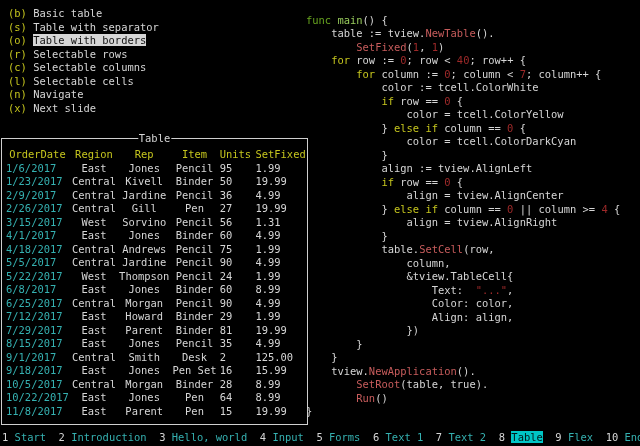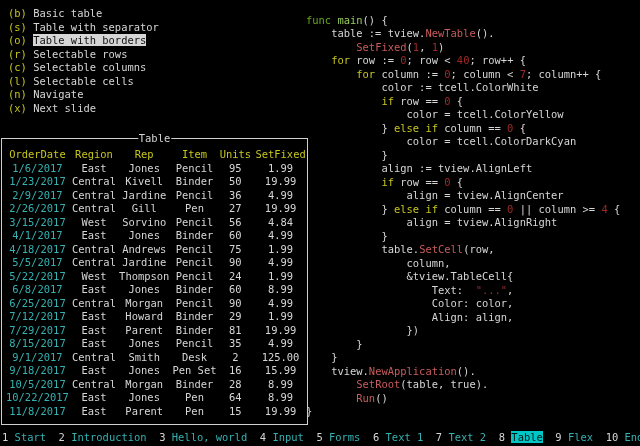--- a/index.html
+++ b/index.html
@@ -17,21 +17,21 @@
   
   #tablebox{position:absolute;left:1px;top:138px;width:305px;height:285px;
     border:1px solid var(--border);}
   #tabletitle{position:absolute;top:-7px;left:50%;transform:translateX(-50%);
     background:var(--bg,#000);color:var(--fg);padding:0 1px;white-space:pre}
   #tablerows{position:absolute;left:0;top:0;right:0;bottom:0;padding:9px 0 0 4px;overflow:hidden}
   .trow{display:flex;height:13.5px;white-space:pre}
   .tc{display:inline-block;overflow:hidden}
   .tc0{width:10ch}.tc1{width:8ch}.tc2{width:8ch}.tc3{width:8ch}.tc4{width:5ch}
   .tc5{width:8ch;margin-left:0.7ch}
-  .al-left{text-align:center}.al-right{text-align:center}
+  .al-left{text-align:center}.al-right{text-align:left}
   .th{color:var(--yellow);text-align:center}
   .c-date{color:var(--cyan)}
   .c-plain{color:var(--fg)}
   
   #code{position:absolute;left:306px;top:13.5px;white-space:pre}
   .cl{height:13.5px}
   .p{color:var(--fg)} .y{color:var(--yellow)} .g{color:var(--green)}
   .G{color:var(--green_bright)} .r{color:var(--red)} .R{color:var(--dark_red)}
   
   #statusbar{position:absolute;left:2px;top:431px;white-space:pre}
@@ -46,21 +46,21 @@
   <div id="menu"><div class="mline"><span class="mkey">(b)</span> <span class="mlabel">Basic table</span></div><div class="mline"><span class="mkey">(s)</span> <span class="mlabel">Table with separator</span></div><div class="mline"><span class="mkey">(o)</span> <span class="mlabel sel">Table with borders</span></div><div class="mline"><span class="mkey">(r)</span> <span class="mlabel">Selectable rows</span></div><div class="mline"><span class="mkey">(c)</span> <span class="mlabel">Selectable columns</span></div><div class="mline"><span class="mkey">(l)</span> <span class="mlabel">Selectable cells</span></div><div class="mline"><span class="mkey">(n)</span> <span class="mlabel">Navigate</span></div><div class="mline"><span class="mkey">(x)</span> <span class="mlabel">Next slide</span></div></div>
 
   <div id="tablebox">
     <span id="tabletitle">Table</span>
     <div id="tablerows">
         <div class="trow"><span class="tc tc0 th">OrderDate</span><span class="tc tc1 th">Region</span><span class="tc tc2 th">Rep</span><span class="tc tc3 th">Item</span><span class="tc tc4 th">Units</span><span class="tc tc5 th">SetFixed</span></div>
         <div class="trow"><span class="tc tc0 al-right c-date">1/6/2017</span><span class="tc tc1 al-left c-plain">East</span><span class="tc tc2 al-left c-plain">Jones</span><span class="tc tc3 al-left c-plain">Pencil</span><span class="tc tc4 al-right c-plain">95</span><span class="tc tc5 al-right c-plain">1.99</span></div>
         <div class="trow"><span class="tc tc0 al-right c-date">1/23/2017</span><span class="tc tc1 al-left c-plain">Central</span><span class="tc tc2 al-left c-plain">Kivell</span><span class="tc tc3 al-left c-plain">Binder</span><span class="tc tc4 al-right c-plain">50</span><span class="tc tc5 al-right c-plain">19.99</span></div>
         <div class="trow"><span class="tc tc0 al-right c-date">2/9/2017</span><span class="tc tc1 al-left c-plain">Central</span><span class="tc tc2 al-left c-plain">Jardine</span><span class="tc tc3 al-left c-plain">Pencil</span><span class="tc tc4 al-right c-plain">36</span><span class="tc tc5 al-right c-plain">4.99</span></div>
         <div class="trow"><span class="tc tc0 al-right c-date">2/26/2017</span><span class="tc tc1 al-left c-plain">Central</span><span class="tc tc2 al-left c-plain">Gill</span><span class="tc tc3 al-left c-plain">Pen</span><span class="tc tc4 al-right c-plain">27</span><span class="tc tc5 al-right c-plain">19.99</span></div>
-        <div class="trow"><span class="tc tc0 al-right c-date">3/15/2017</span><span class="tc tc1 al-left c-plain">West</span><span class="tc tc2 al-left c-plain">Sorvino</span><span class="tc tc3 al-left c-plain">Pencil</span><span class="tc tc4 al-right c-plain">56</span><span class="tc tc5 al-right c-plain">4.84</span></div>
+        <div class="trow"><span class="tc tc0 al-right c-date">3/15/2017</span><span class="tc tc1 al-left c-plain">West</span><span class="tc tc2 al-left c-plain">Sorvino</span><span class="tc tc3 al-left c-plain">Pencil</span><span class="tc tc4 al-right c-plain">56</span><span class="tc tc5 al-right c-plain">1.31</span></div>
         <div class="trow"><span class="tc tc0 al-right c-date">4/1/2017</span><span class="tc tc1 al-left c-plain">East</span><span class="tc tc2 al-left c-plain">Jones</span><span class="tc tc3 al-left c-plain">Binder</span><span class="tc tc4 al-right c-plain">60</span><span class="tc tc5 al-right c-plain">4.99</span></div>
         <div class="trow"><span class="tc tc0 al-right c-date">4/18/2017</span><span class="tc tc1 al-left c-plain">Central</span><span class="tc tc2 al-left c-plain">Andrews</span><span class="tc tc3 al-left c-plain">Pencil</span><span class="tc tc4 al-right c-plain">75</span><span class="tc tc5 al-right c-plain">1.99</span></div>
         <div class="trow"><span class="tc tc0 al-right c-date">5/5/2017</span><span class="tc tc1 al-left c-plain">Central</span><span class="tc tc2 al-left c-plain">Jardine</span><span class="tc tc3 al-left c-plain">Pencil</span><span class="tc tc4 al-right c-plain">90</span><span class="tc tc5 al-right c-plain">4.99</span></div>
         <div class="trow"><span class="tc tc0 al-right c-date">5/22/2017</span><span class="tc tc1 al-left c-plain">West</span><span class="tc tc2 al-left c-plain">Thompson</span><span class="tc tc3 al-left c-plain">Pencil</span><span class="tc tc4 al-right c-plain">24</span><span class="tc tc5 al-right c-plain">1.99</span></div>
         <div class="trow"><span class="tc tc0 al-right c-date">6/8/2017</span><span class="tc tc1 al-left c-plain">East</span><span class="tc tc2 al-left c-plain">Jones</span><span class="tc tc3 al-left c-plain">Binder</span><span class="tc tc4 al-right c-plain">60</span><span class="tc tc5 al-right c-plain">8.99</span></div>
         <div class="trow"><span class="tc tc0 al-right c-date">6/25/2017</span><span class="tc tc1 al-left c-plain">Central</span><span class="tc tc2 al-left c-plain">Morgan</span><span class="tc tc3 al-left c-plain">Pencil</span><span class="tc tc4 al-right c-plain">90</span><span class="tc tc5 al-right c-plain">4.99</span></div>
         <div class="trow"><span class="tc tc0 al-right c-date">7/12/2017</span><span class="tc tc1 al-left c-plain">East</span><span class="tc tc2 al-left c-plain">Howard</span><span class="tc tc3 al-left c-plain">Binder</span><span class="tc tc4 al-right c-plain">29</span><span class="tc tc5 al-right c-plain">1.99</span></div>
         <div class="trow"><span class="tc tc0 al-right c-date">7/29/2017</span><span class="tc tc1 al-left c-plain">East</span><span class="tc tc2 al-left c-plain">Parent</span><span class="tc tc3 al-left c-plain">Binder</span><span class="tc tc4 al-right c-plain">81</span><span class="tc tc5 al-right c-plain">19.99</span></div>
         <div class="trow"><span class="tc tc0 al-right c-date">8/15/2017</span><span class="tc tc1 al-left c-plain">East</span><span class="tc tc2 al-left c-plain">Jones</span><span class="tc tc3 al-left c-plain">Pencil</span><span class="tc tc4 al-right c-plain">35</span><span class="tc tc5 al-right c-plain">4.99</span></div>
         <div class="trow"><span class="tc tc0 al-right c-date">9/1/2017</span><span class="tc tc1 al-left c-plain">Central</span><span class="tc tc2 al-left c-plain">Smith</span><span class="tc tc3 al-left c-plain">Desk</span><span class="tc tc4 al-right c-plain">2</span><span class="tc tc5 al-right c-plain">125.00</span></div>

